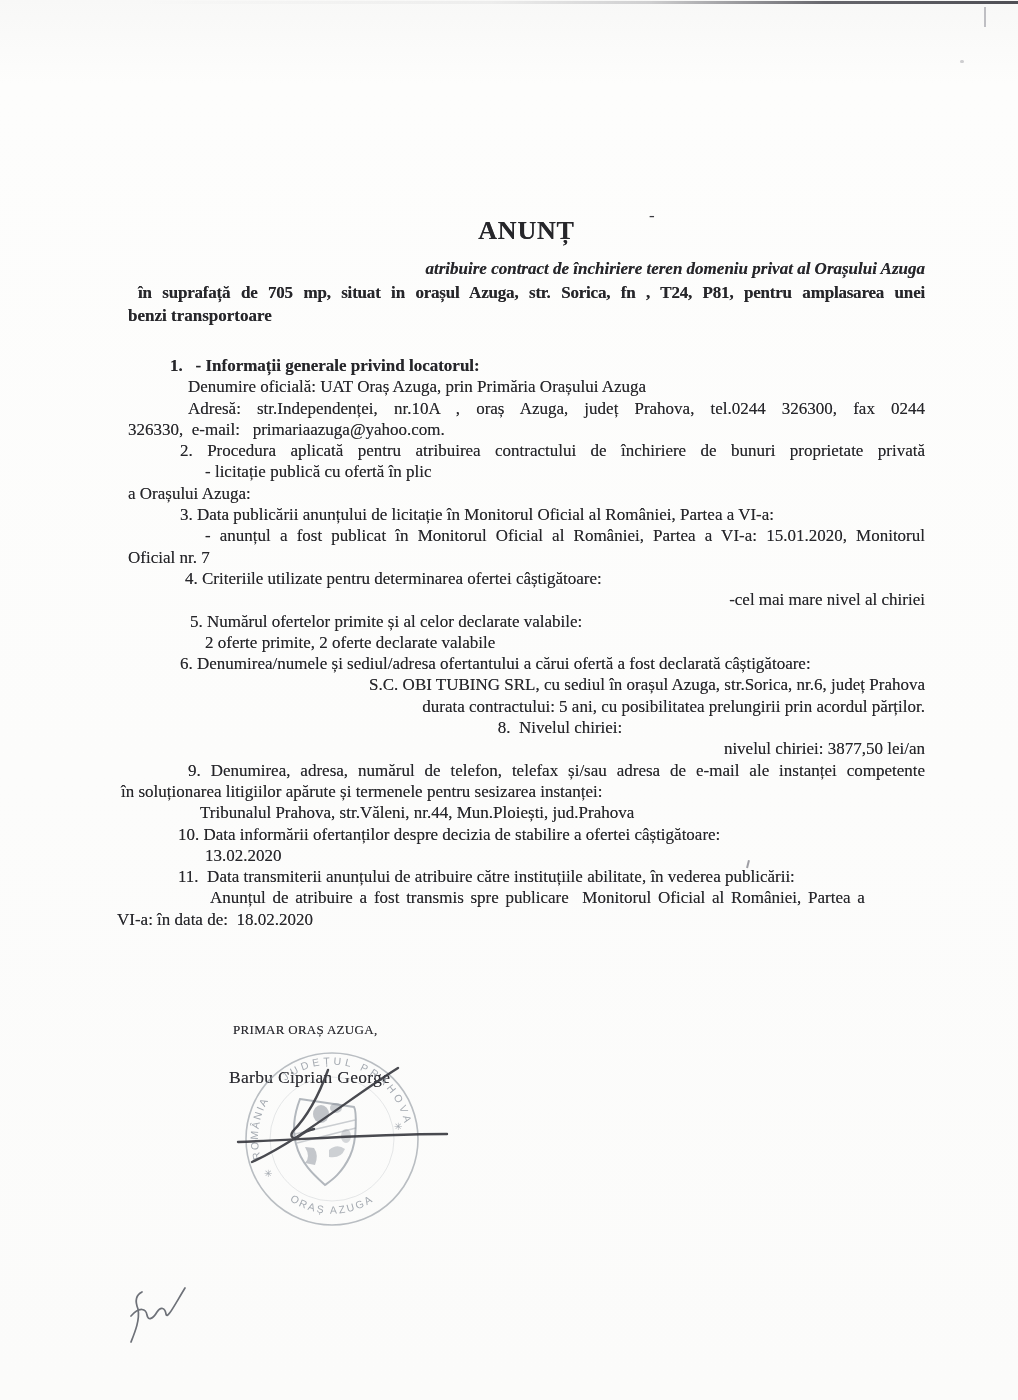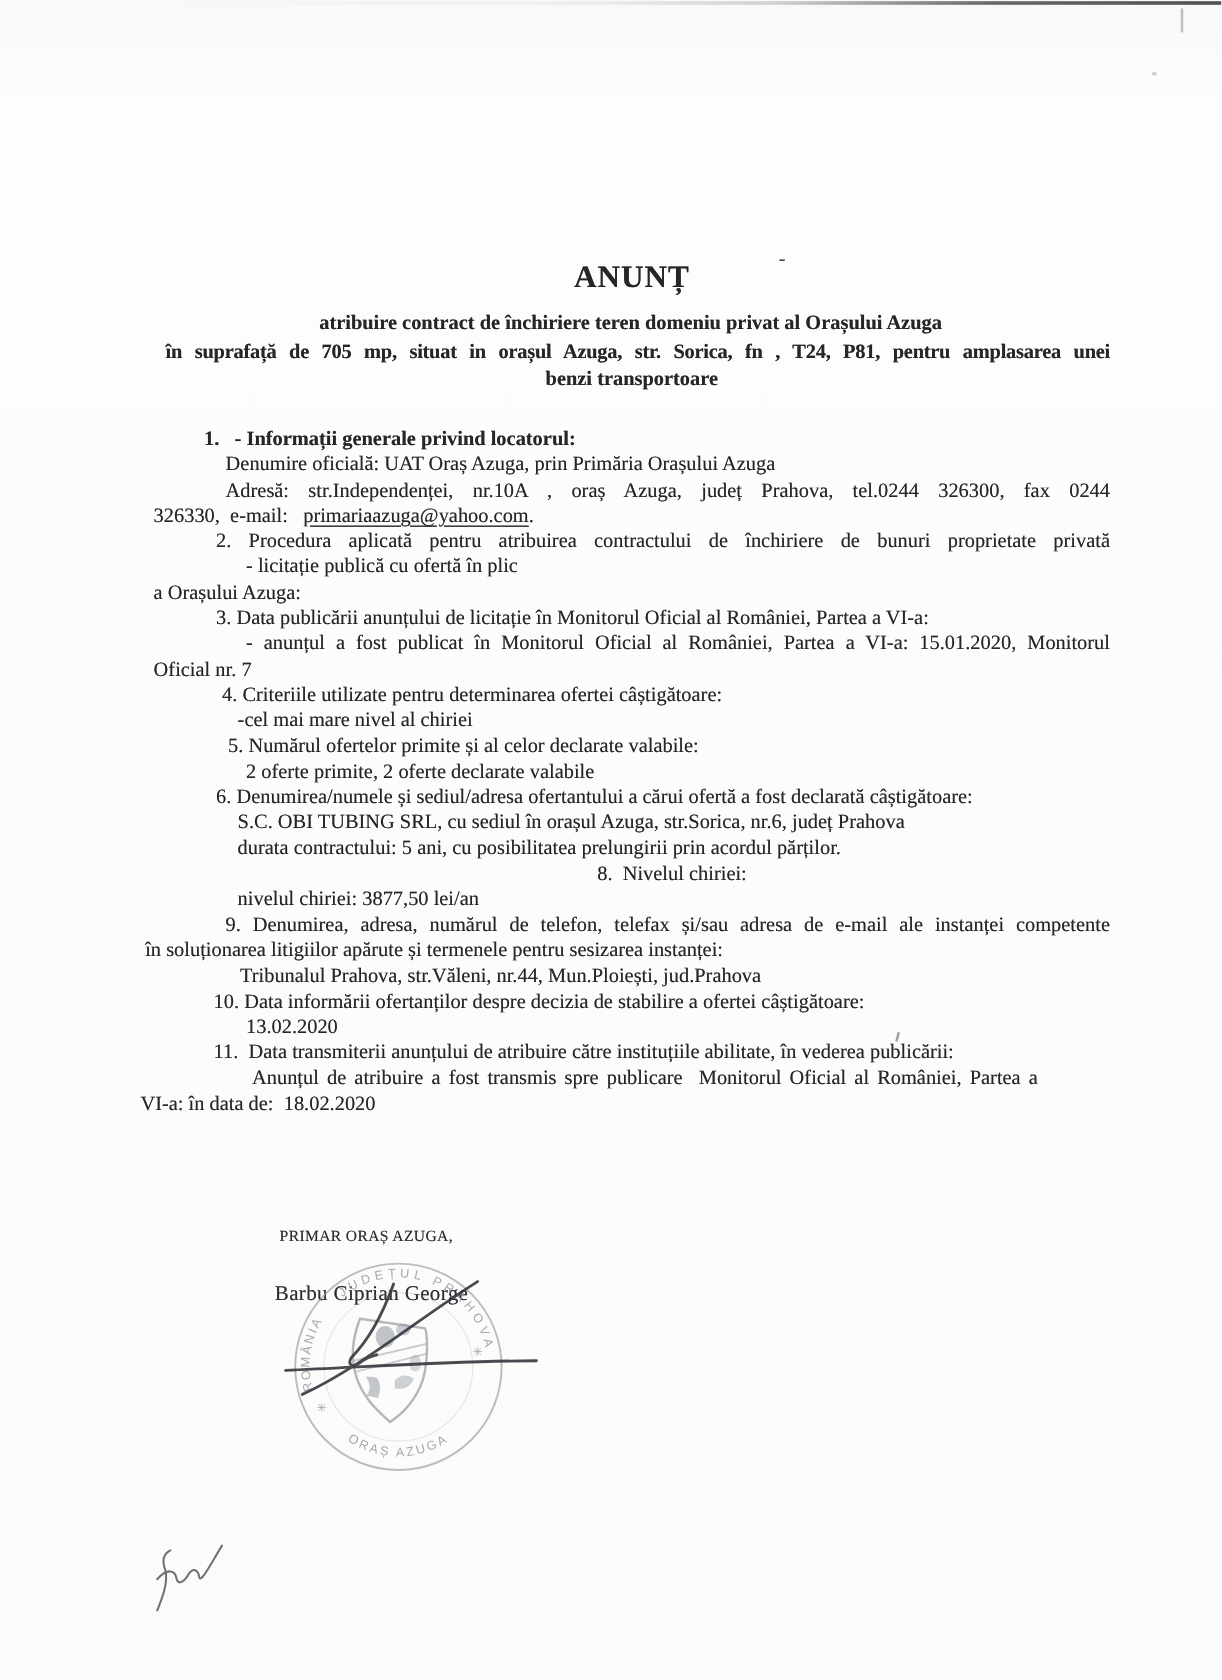--- a/index.html
+++ b/index.html
@@ -16,37 +16,37 @@
   .speck-a { position:absolute; left:960px; top:60px; width:4px; height:3px; background:rgba(120,120,128,0.35); border-radius:2px; }
   .speck-b { position:absolute; left:747px; top:860px; width:1.5px; height:8px; background:rgba(80,80,92,0.55); transform:rotate(14deg); }
   .dash-artifact { position:absolute; left:649px; top:206px; font-size:17px; color:#3a3a40; }
 
   
   .title-block { position:absolute; left:128px; top:216px; width:797px; }
   .doc-title { text-align:center; font-weight:bold; font-size:26px; letter-spacing:0.8px;
     text-shadow:0 0 0.5px rgba(30,30,36,0.65); }
   .subtitle { font-weight:bold; font-size:17px; line-height:23.5px; margin-top:11px;
     text-shadow:0 0 0.5px rgba(30,30,36,0.6); }
-  .sub-1 { margin-left:138px; text-align:left; }
+  .sub-1 { margin-left:138px; text-align:right;font-style:italic; }
   .sub-2 { padding-left:10px; text-align:justify; text-align-last:justify; letter-spacing:-0.2px; }
-  .sub-3 { text-align:center; }
+  .sub-3 { }
 
   
   .body-block { position:absolute; left:128px; top:355px; width:797px; font-size:17px; line-height:21.3px;
     text-shadow:0 0 0.5px rgba(34,34,40,0.55); }
   .ln { white-space:pre; }
   .jl { white-space:normal; text-align:justify; text-align-last:justify; }
   .b  { font-weight:bold; }
   .ws { word-spacing:2.5px; }
   .i42{ padding-left:42px; } .i50{ padding-left:50px; } .i52{ padding-left:52px; }
   .i57{ padding-left:57px; } .i60{ padding-left:60px; } .i62{ padding-left:62px; }
-  .i67{ padding-left:67px;text-align:center; } .i70{ padding-left:70px; } .i72{ padding-left:72px; }
+  .i67{ padding-left:67px;text-align:center; } .i70{ padding-left:70px;text-align:right; } .i72{ padding-left:72px; }
   .i77{ padding-left:77px; } .i82{ padding-left:82px; }
   .neg6 { margin-left:-7px; } .neg10 { margin-left:-11px; }
-  .email { text-decoration:underline; text-underline-offset:3px; }
+  .email { text-underline-offset:3px; }
 
   
   .sig-role { position:absolute; left:233px; top:1022px; font-size:13px; color:#2d2d33;
     letter-spacing:0.3px; text-shadow:0 0 0.5px rgba(34,34,40,0.55); }
   .sig-name { position:absolute; left:229px; top:1067px; font-size:17.5px; color:#2d2d33;
     letter-spacing:0.3px; text-shadow:0 0 0.5px rgba(34,34,40,0.55); }
   .stamp-svg { position:absolute; left:237px; top:1044px; }
   .sig-strokes { position:absolute; left:220px; top:1040px; }
   .initials-svg { position:absolute; left:108px; top:1276px; }
 </style>

